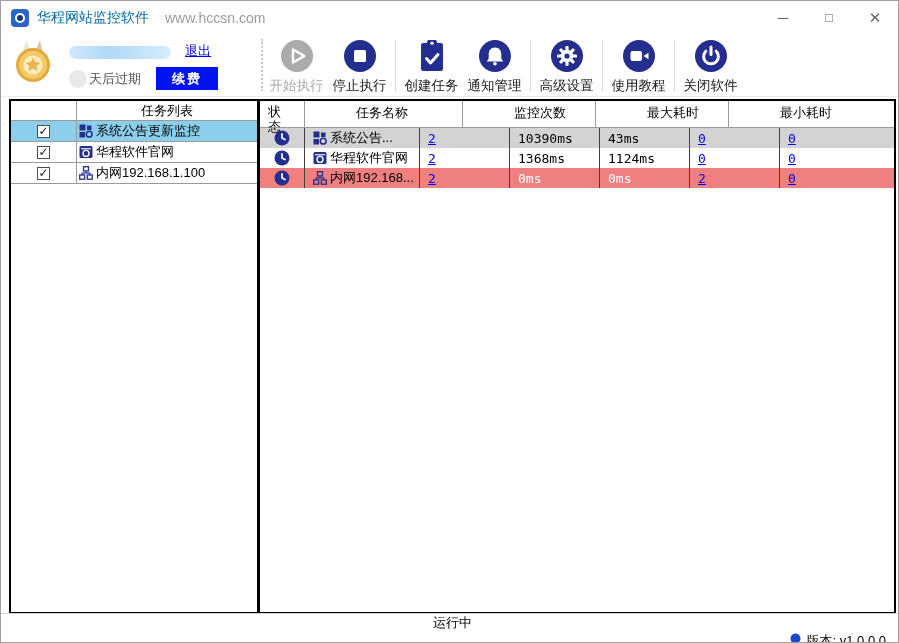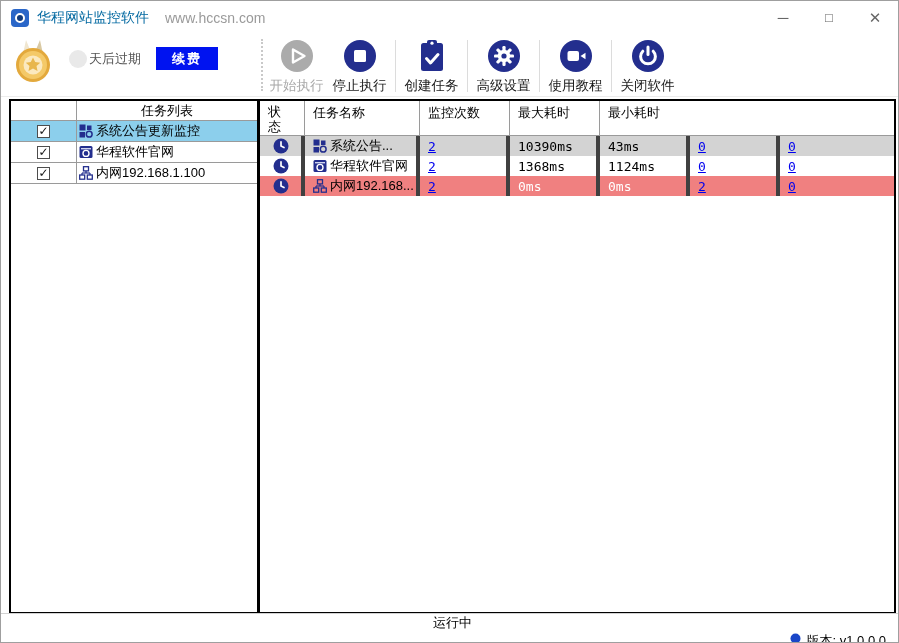--- a/index.html
+++ b/index.html
@@ -43,30 +43,30 @@
   .lp-header { display:flex; height:20px; border-bottom:1px solid #9a9a9a; }
   .lp-chk-col { width:66px; border-right:1px solid #9a9a9a; }
   .lp-header-label { flex:1; text-align:center; font-size:13px; color:#000; line-height:19px; }
   .lrow { display:flex; height:21px; border-bottom:1px solid #9a9a9a; align-items:center; }
   .lrow.selected { background:var(--selected-row,#8ccfec); }
   .lrow .lp-chk-col { height:100%; display:flex; align-items:center; justify-content:center; }
   .checkbox { width:13px; height:13px; background:#fff; border:1px solid #4d4d4d; font-size:12px; line-height:11px; text-align:center; color:#111; cursor:pointer; }
   .lname { flex:1; display:flex; align-items:center; padding-left:2px; gap:3px; }
   .lname .txt { font-size:13px; color:#000; white-space:nowrap; }
   .right-panel { position:absolute; left:257px; top:98px; width:638px; height:515px; border:2px solid #000; background:#fff; }
-  .rt-header { display:flex; height:35px; border-bottom:1px solid #9a9a9a; }
+  .rt-header { display:flex; height:27px; border-bottom:1px solid #9a9a9a;gap:43px; }
   .rt-hcell { border-right:1px solid #9a9a9a; font-size:13px; color:#000; padding:3px 0 0 8px; }
   .rt-hcell:last-child { border-right:none; }
   .c0 { width:45px; } .c1 { width:115px; } .c2,.c3,.c4,.c5 { width:90px; } .c6 { flex:1; }
   .wrapv { display:inline-block; width:15px; word-break:break-all; line-height:15px; }
   .rrow { display:flex; height:20px; align-items:stretch; }
   .rrow.gray { background:var(--row-gray,#d3d3d3); }
   .rrow.white { background:#fff; }
   .rrow.red { background:var(--row-red,#f08080); }
-  .rcell { border-right:4px solid #404040; display:flex; align-items:center; padding-left:8px; font-size:13px; color:#000; overflow:hidden; }
+  .rcell { border-right:1px solid #404040; display:flex; align-items:center; padding-left:8px; font-size:13px; color:#000; overflow:hidden; }
   .rcell:last-child { border-right:none; }
   .rcell.stat { justify-content:center; padding-left:0; }
   .rcell.namec { gap:3px; white-space:nowrap; }
   .num-link { font-family:"DejaVu Sans Mono","Liberation Mono",monospace; font-size:13px; color:var(--link,#0000ee); text-decoration:underline; cursor:pointer; }
   .ms { font-family:"DejaVu Sans Mono","Liberation Mono",monospace; font-size:13px; color:#000; }
   .rrow.red .ms { color:#fff; }
   
   .statusbar { position:absolute; left:0; right:0; bottom:0; height:29px; border-top:1px solid #d2d2d2; background:#fff; display:flex; align-items:center; padding:0 12px;flex-direction:column; }
   .run-label { font-size:13px; color:#000; margin-left:6px; }
   .version { margin-left:auto; display:flex; align-items:center; gap:5px; font-size:13px; color:#000; }
@@ -93,20 +93,24 @@
     <div class="account">
       <svg width="48" height="48" viewBox="0 0 48 48">
         <polygon points="17,2 22,14 14,16" fill="#f0e6d0"></polygon>
         <polygon points="31,2 34,16 26,14" fill="#d9c9a3"></polygon>
         <circle cx="24" cy="27" r="17" fill="#e3a93c"></circle>
         <circle cx="24" cy="27" r="14" fill="#f4c968"></circle>
         <circle cx="24" cy="27" r="9.5" fill="#fbe9c0"></circle>
         <path d="M24 19.5 l2.2 4.6 5 .6 -3.7 3.4 1 5 -4.5 -2.5 -4.5 2.5 1 -5 -3.7 -3.4 5 -.6 z" fill="#e8b64c"></path>
       </svg>
       <div class="account-col">
+        <div class="acc-row">
+          <div class="blur-name"></div>
+          <span class="logout-link">退出</span>
+        </div>
         <div class="acc-row acc-row2">
           <div class="blur-days"></div>
           <span class="expiry">天后过期</span>
           <div class="renew-btn">续费</div>
         </div>
       </div>
     </div>
 
     <div class="grip"></div>
 
@@ -134,20 +138,28 @@
         <svg class="ticon" viewBox="0 0 34 34">
           <rect x="6" y="4" width="22" height="28" rx="2.5" fill="var(--navy,#232e8e)"></rect>
           <rect x="12" y="1" width="10" height="7" rx="2" fill="var(--navy,#232e8e)"></rect>
           <circle cx="17" cy="4.2" r="1.6" fill="#fff"></circle>
           <rect x="9.5" y="9" width="15" height="3" fill="#fff" opacity="0"></rect>
           <path d="M11.5 19.5 l4 4.5 7.5 -8.5" fill="none" stroke="#fff" stroke-width="3" stroke-linecap="round" stroke-linejoin="round"></path>
         </svg>
         <span class="tlabel">创建任务</span>
       </div>
 
+      <div class="tbtn">
+        <svg class="ticon" viewBox="0 0 34 34">
+          <circle cx="17" cy="17" r="16" fill="var(--navy,#232e8e)"></circle>
+          <path d="M17 8.5 c-4.3 0 -6.3 3.2 -6.3 7 v4.2 l-2 2.8 h16.6 l-2 -2.8 v-4.2 c0 -3.8 -2 -7 -6.3 -7 z" fill="#fff"></path>
+          <circle cx="17" cy="24.8" r="1.8" fill="#fff"></circle>
+        </svg>
+        <span class="tlabel">通知管理</span>
+      </div>
 
       <div class="tsep"></div>
 
       <div class="tbtn">
         <svg class="ticon" viewBox="0 0 34 34">
           <circle cx="17" cy="17" r="16" fill="var(--navy,#232e8e)"></circle>
           <g fill="#fff">
             <rect x="15.4" y="7" width="3.2" height="20" rx="1.2"></rect>
             <rect x="15.4" y="7" width="3.2" height="20" rx="1.2" transform="rotate(45 17 17)"></rect>
             <rect x="15.4" y="7" width="3.2" height="20" rx="1.2" transform="rotate(90 17 17)"></rect>

